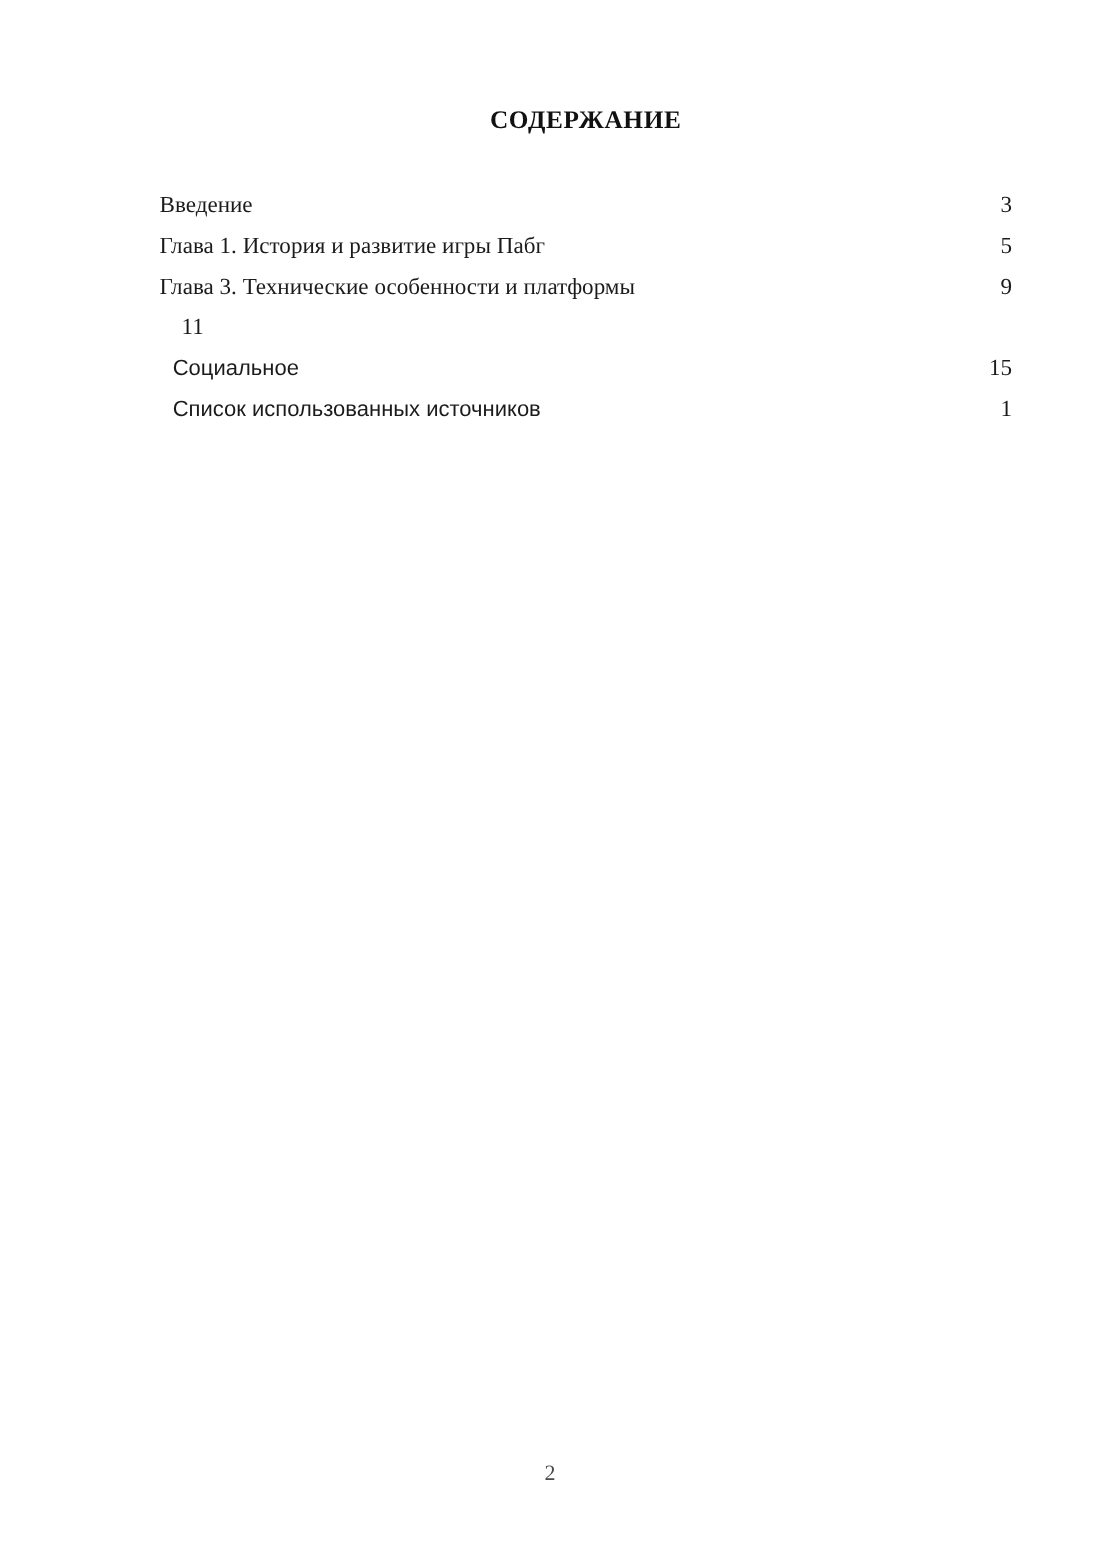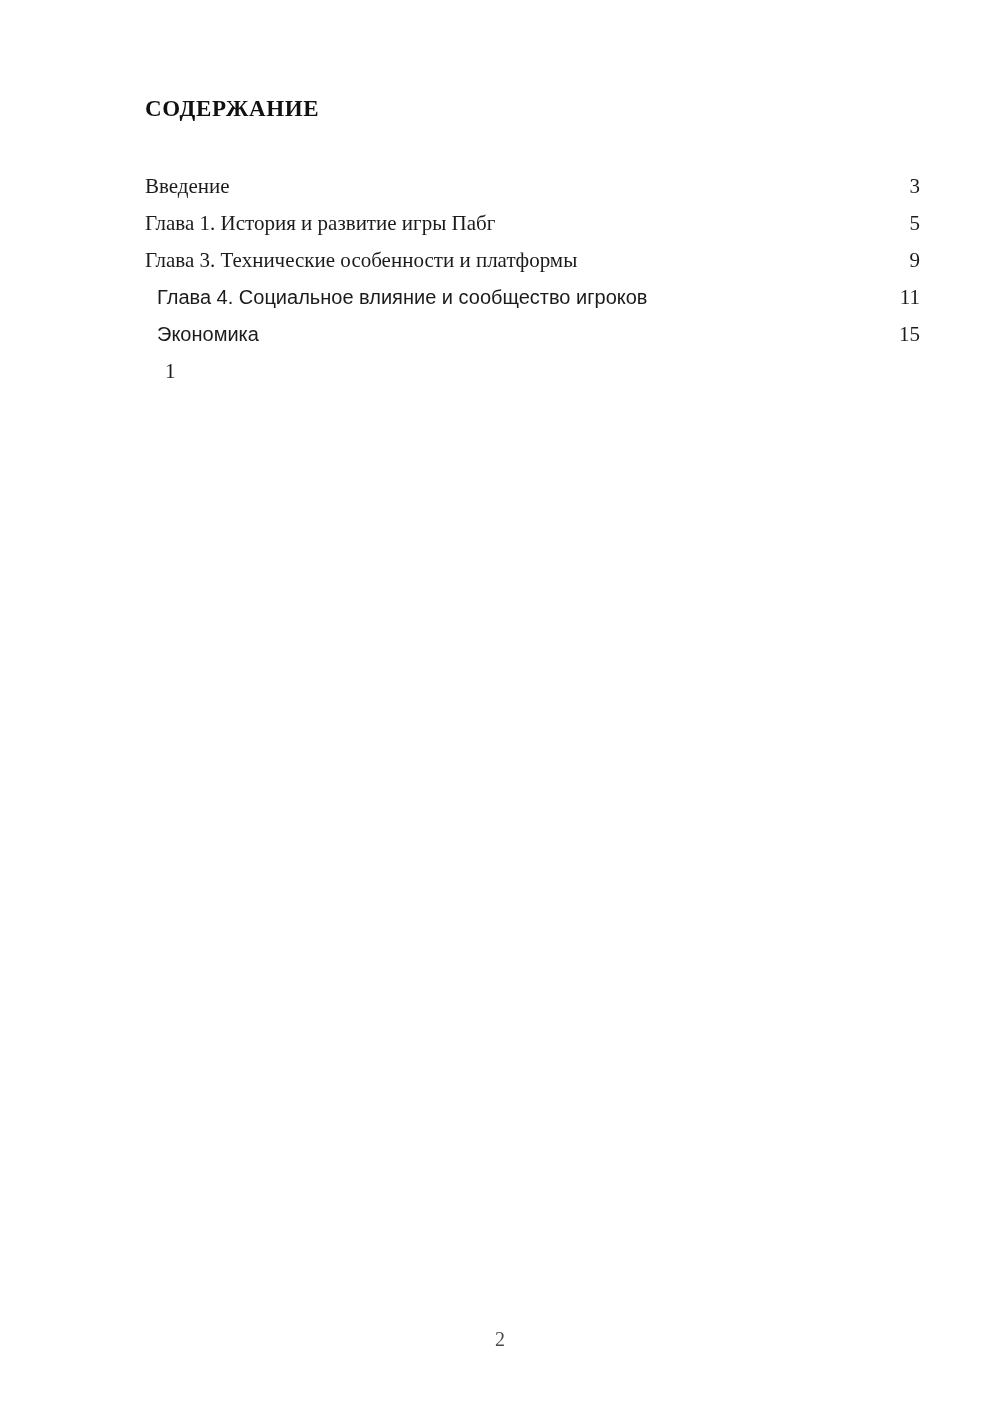--- a/index.html
+++ b/index.html
@@ -17,20 +17,21 @@
     overflow: hidden;
   }
 
   .page {
     position: absolute;
     inset: 0;
     padding: 96px 80px 0 145px;
   }
 
   .doc-title {
+    text-align: center;
     font-weight: bold;
     font-size: 23px;
     letter-spacing: 0.6px;
     color: #111111;
     margin-bottom: 46px;
   }
 
   .toc {
     display: flex;
     flex-direction: column;
@@ -93,30 +94,30 @@
       <span class="toc-page">5</span>
     </div>
 
 
     <div class="toc-row">
       <span class="toc-label">Глава 3. Технические особенности и платформы</span>
       <span class="toc-page">9</span>
     </div>
 
     <div class="toc-row">
-      <span class="toc-label">Глава 4. Социальное влияние и сообщество игроков</span>
       <span class="toc-page">11</span>
     </div>
 
 
     <div class="toc-row">
-      <span class="toc-label">Экономика</span>
+      <span class="toc-label">Социальное</span>
       <span class="toc-page">15</span>
     </div>
 
     <div class="toc-row">
+      <span class="toc-label">Список использованных источников</span>
       <span class="toc-page">1</span>
     </div>
 
   </div>
 </div>
 
 <div class="page-footer">2</div>
 
 </body></html>

